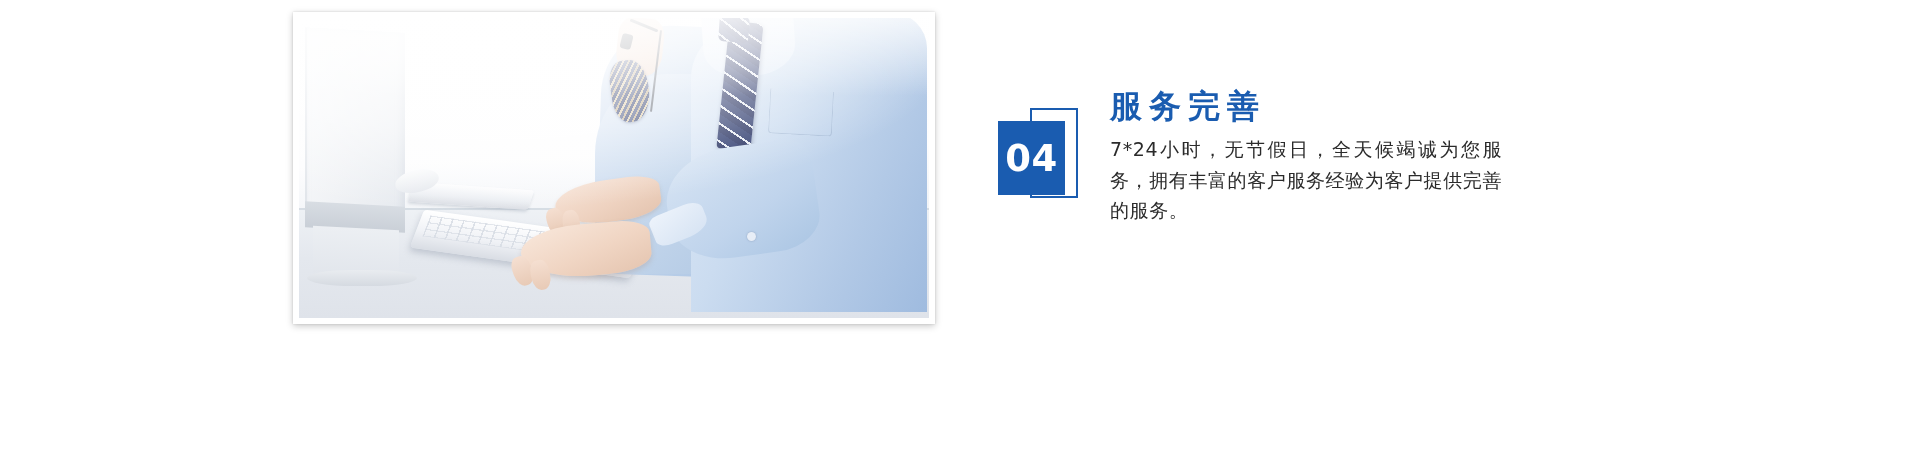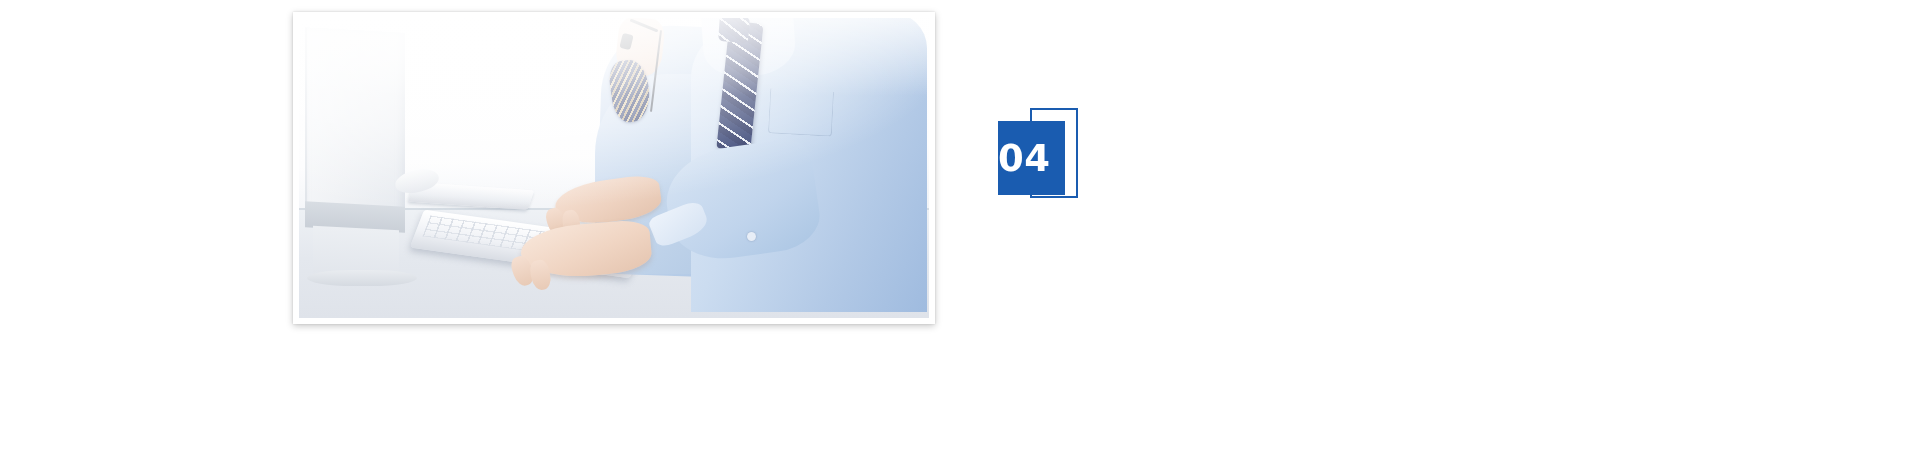--- a/index.html
+++ b/index.html
@@ -379,20 +379,21 @@
   }
   .badge-fill {
     position: absolute;
     left: 0px;
     top: 13px;
     width: 67px;
     height: 74px;
     background: #1a5cb0;
     display: flex;
     align-items: center;
+    justify-content: center;
   }
   .badge-num {
     color: #ffffff;
     font-size: 37px;
     font-weight: 700;
     line-height: 1;
     letter-spacing: 0.5px;
     font-family: "DejaVu Sans", "Liberation Sans", sans-serif;
   }
 
@@ -470,16 +471,20 @@
 
   <div class="content">
 
     <div class="badge">
       <div class="badge-outline"></div>
       <div class="badge-fill">
         <span class="badge-num">04</span>
       </div>
     </div>
 
+    <div class="text-col">
+      <h2 class="headline">服务完善</h2>
+      <p class="body-text">7*24小时，无节假日，全天候竭诚为您服务，拥有丰富的客户服务经验为客户提供完善的服务。</p>
+    </div>
 
   </div>
 
 </div>
 
 </body></html>

